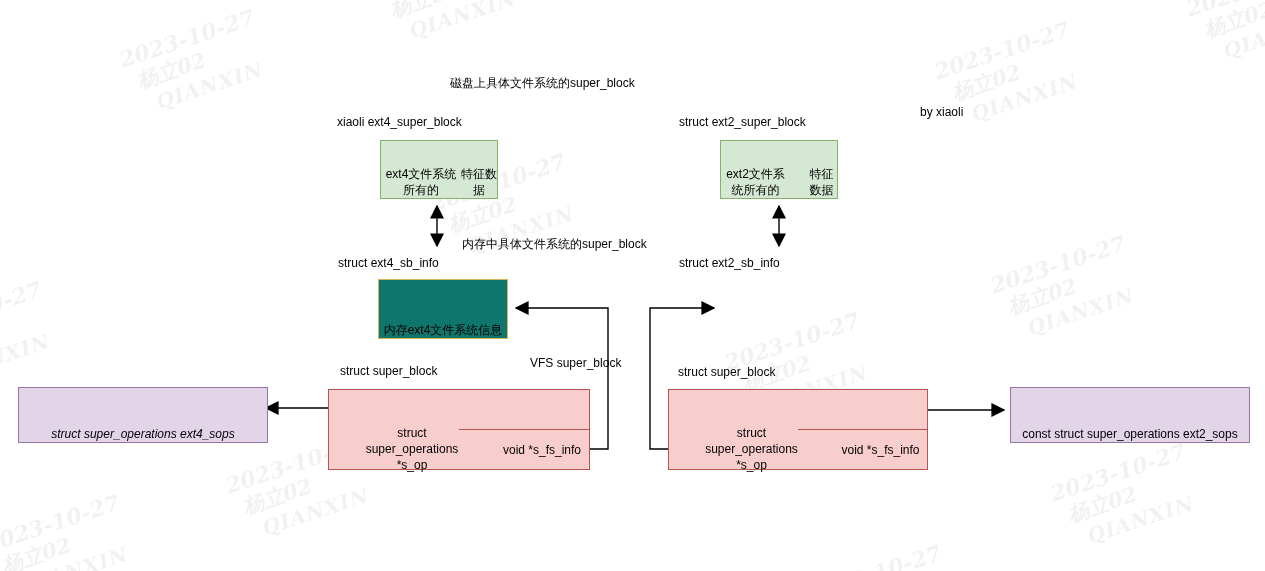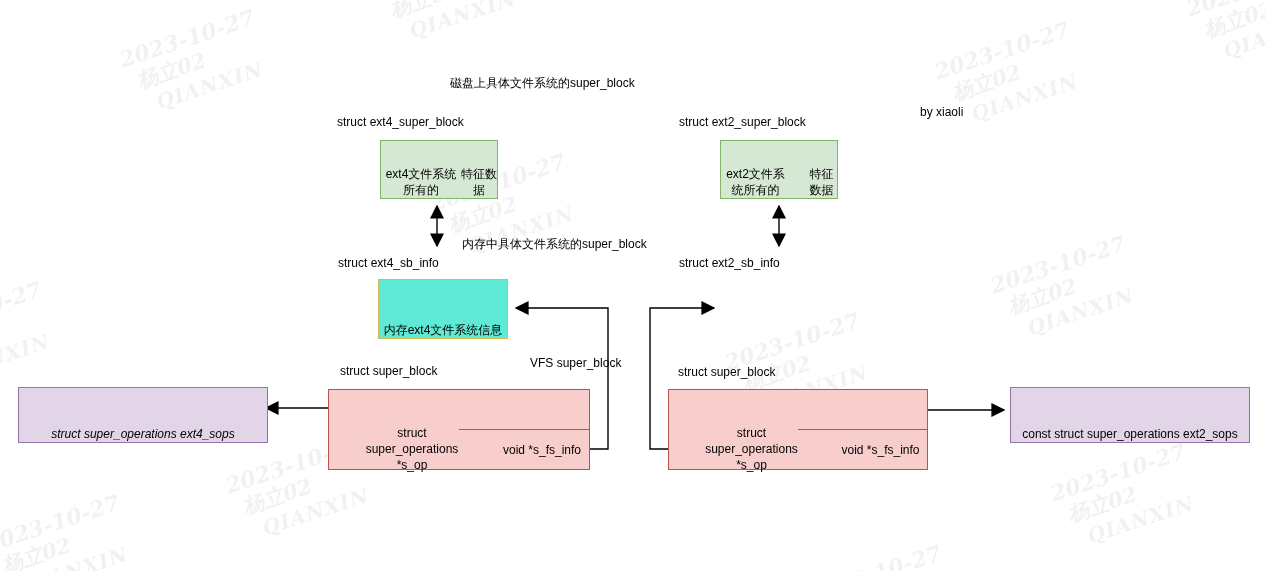--- a/index.html
+++ b/index.html
@@ -14,21 +14,21 @@
   .wm-l3{margin-left:22px;font-size:20px;letter-spacing:1px;}
   
   svg.connectors{position:absolute;left:0;top:0;pointer-events:none;}
   
   .label{position:absolute;text-align:left;white-space:nowrap;line-height:14px;}
   
   .box{position:absolute;box-sizing:border-box;border:1px solid #000;display:flex;
        flex-direction:row;align-items:flex-end;justify-content:center;text-align:center;
        line-height:16px;}
   .green{background:#d5e8d4;border-color:#82b366;}
-  .yellow{background:#5eead4;border-color:#d6b656;}
+  .yellow{background:#0f766e;border-color:#d6b656;}
   .red{background:#f8cecc;border-color:#b85450;padding:0;}
   .purple{background:#e1d5e7;border-color:#9673a6;}
   .red .row{width:100%;height:40px;display:flex;align-items:center;justify-content:center;box-sizing:border-box;padding-left:36px;}
   .red .row + .row{border-top:1px solid #b85450;}
 </style>
 </head>
 <body>
 
 <div class="canvas">
 
@@ -106,21 +106,21 @@
     <path d="M928,410 L1004,410" stroke="#000" stroke-width="1.4" fill="none" marker-end="url(#arr)"></path>
     <path d="M590,449 L608,449 L608,308 L516,308" stroke="#000" stroke-width="1.4" fill="none" marker-end="url(#arr)"></path>
     <path d="M668,449 L650,449 L650,308 L714,308" stroke="#000" stroke-width="1.4" fill="none" marker-end="url(#arr)"></path>
   </svg>
 
   <div class="label" style="left:450px;top:76px;width:310px;">磁盘上具体文件系统的super_block</div>
   <div class="label" style="left:920px;top:105px;width:70px;">by xiaoli</div>
   <div class="label" style="left:462px;top:237px;width:300px;">内存中具体文件系统的super_block</div>
   <div class="label" style="left:530px;top:356px;width:200px;">VFS super_block</div>
 
-  <div class="label" style="left:337px;top:115px;width:200px;">struct ext4_super_block</div>
+  <div class="label" style="left:337px;top:115px;width:200px;">xiaoli ext4_super_block</div>
   <div class="label" style="left:679px;top:115px;width:200px;">struct ext2_super_block</div>
   <div class="label" style="left:338px;top:256px;width:200px;">struct ext4_sb_info</div>
   <div class="label" style="left:679px;top:256px;width:200px;">struct ext2_sb_info</div>
   <div class="label" style="left:340px;top:364px;width:200px;">struct super_block</div>
   <div class="label" style="left:678px;top:365px;width:200px;">struct super_block</div>
 
   <div class="box green" style="left:380px;top:140px;width:118px;height:59px;">
     <div>ext4文件系统所有的</div>
     <div>特征数据</div>
   </div>

